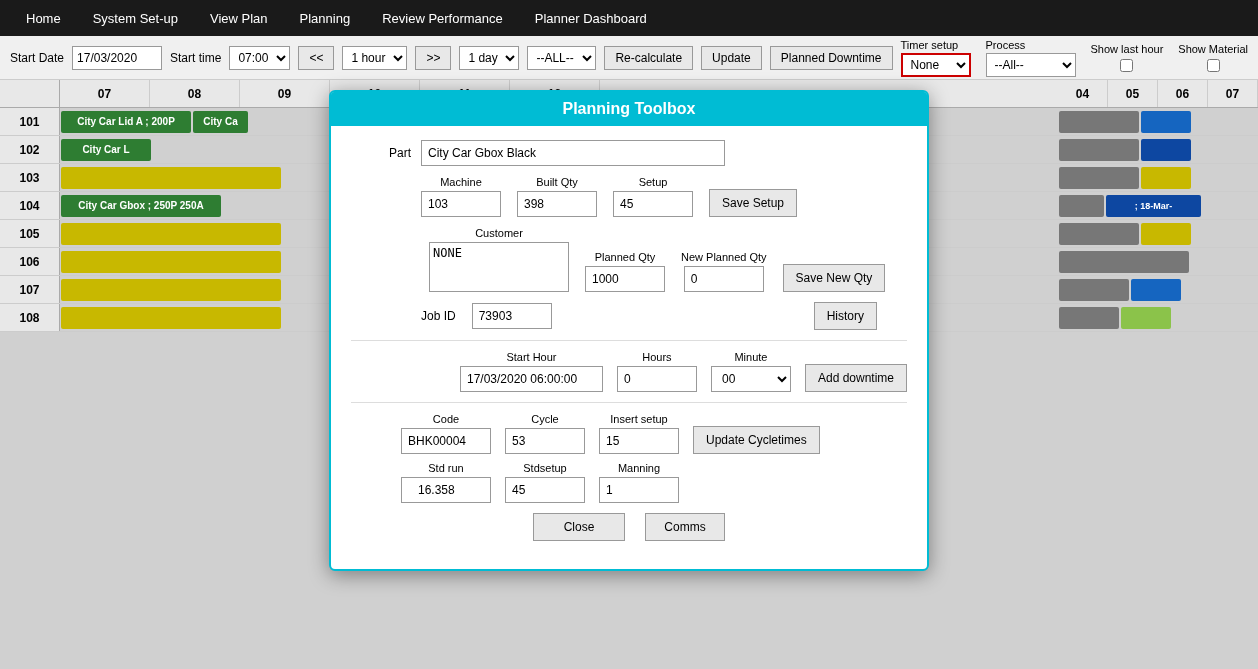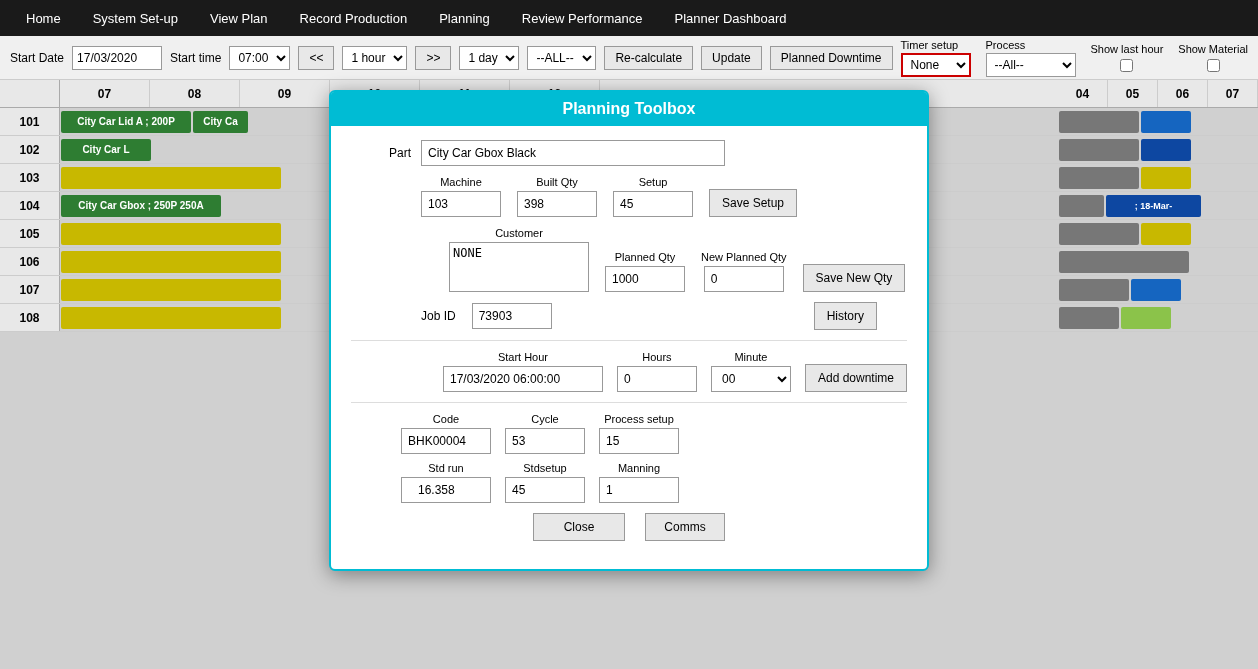--- a/index.html
+++ b/index.html
@@ -280,21 +280,20 @@
     }
     .checkbox-group label { font-size: 11px; }
   </style>
 </head>
 <body>
 
 <nav class="nav-bar">
   <div class="nav-item">Home</div>
   <div class="nav-item">System Set-up</div>
   <div class="nav-item">View Plan</div>
-  <div class="nav-item">Record Production</div>
   <div class="nav-item">Planning</div>
   <div class="nav-item">Review Performance</div>
   <div class="nav-item">Planner Dashboard</div>
 </nav>
 
 <div class="toolbar">
   <label>Start Date</label>
   <input type="text" class="form-input" style="width: 90px;" value="17/03/2020">
   <label>Start time</label>
   <select style="width:70px;">
@@ -432,21 +431,21 @@
             <label>Built Qty</label>
             <input type="text" class="form-input input-sm" value="398" style="">
           </div>
           <div class="field-group">
             <label>Setup</label>
             <input type="text" class="form-input input-sm" value="45" style="">
           </div>
           <button class="action-btn">Save Setup</button>
         </div>
 
-        <div class="dialog-section" style="margin-left:66px; align-items:flex-start; margin-top:6px;padding-left:32px;">
+        <div class="dialog-section" style="margin-left:46px; align-items:flex-start; margin-top:6px;padding-left:32px;">
           <div class="field-group">
             <label>Customer</label>
             <textarea class="customer-area" style="">NONE</textarea>
           </div>
           <div class="field-group" style="align-self:flex-end;">
             <label>Planned Qty</label>
             <input type="text" class="form-input input-sm" value="1000" style="">
           </div>
           <div class="field-group" style="align-self:flex-end;">
             <label>New Planned Qty</label>
@@ -460,21 +459,21 @@
           <input type="text" class="form-input input-sm" value="73903" style="">
           <div style="flex:1;"></div>
           <button class="action-btn" style="margin-right:30px;">History</button>
         </div>
 
         <hr class="section-divider">
 
         <div class="downtime-section" style="margin-left:50px;justify-content:flex-end;">
           <div class="field-group">
             <label>Start Hour</label>
-            <input type="text" class="form-input" style="width: 160px;" value="17/03/2020 06:00:00">
+            <input type="text" class="form-input" style="width: 143px;" value="17/03/2020 06:00:00">
           </div>
           <div class="field-group">
             <label>Hours</label>
             <input type="text" class="form-input input-sm" value="0" style="">
           </div>
           <div class="field-group">
             <label>Minute</label>
             <select class="minute-select">
               <option>00</option>
               <option>15</option>
@@ -490,23 +489,24 @@
         <div class="cycle-section" style="margin-left:50px; margin-bottom:8px;">
           <div class="field-group">
             <label>Code</label>
             <input type="text" class="form-input input-sm" style="width: 90px;" value="BHK00004">
           </div>
           <div class="field-group">
             <label>Cycle</label>
             <input type="text" class="form-input input-sm" value="53" style="">
           </div>
           <div class="field-group">
-            <label>Process setup</label>
+            <label>Insert setup</label>
             <input type="text" class="form-input input-sm" value="15" style="">
           </div>
+          <button class="action-btn">Update Cycletimes</button>
         </div>
 
         <div class="cycle-section" style="margin-left:50px;">
           <div class="field-group">
             <label>Std run</label>
             <input type="text" class="form-input input-sm" style="width: 90px; padding-left: 16px;" value="16.358">
           </div>
           <div class="field-group">
             <label>Stdsetup</label>
             <input type="text" class="form-input input-sm" value="45" style="">

